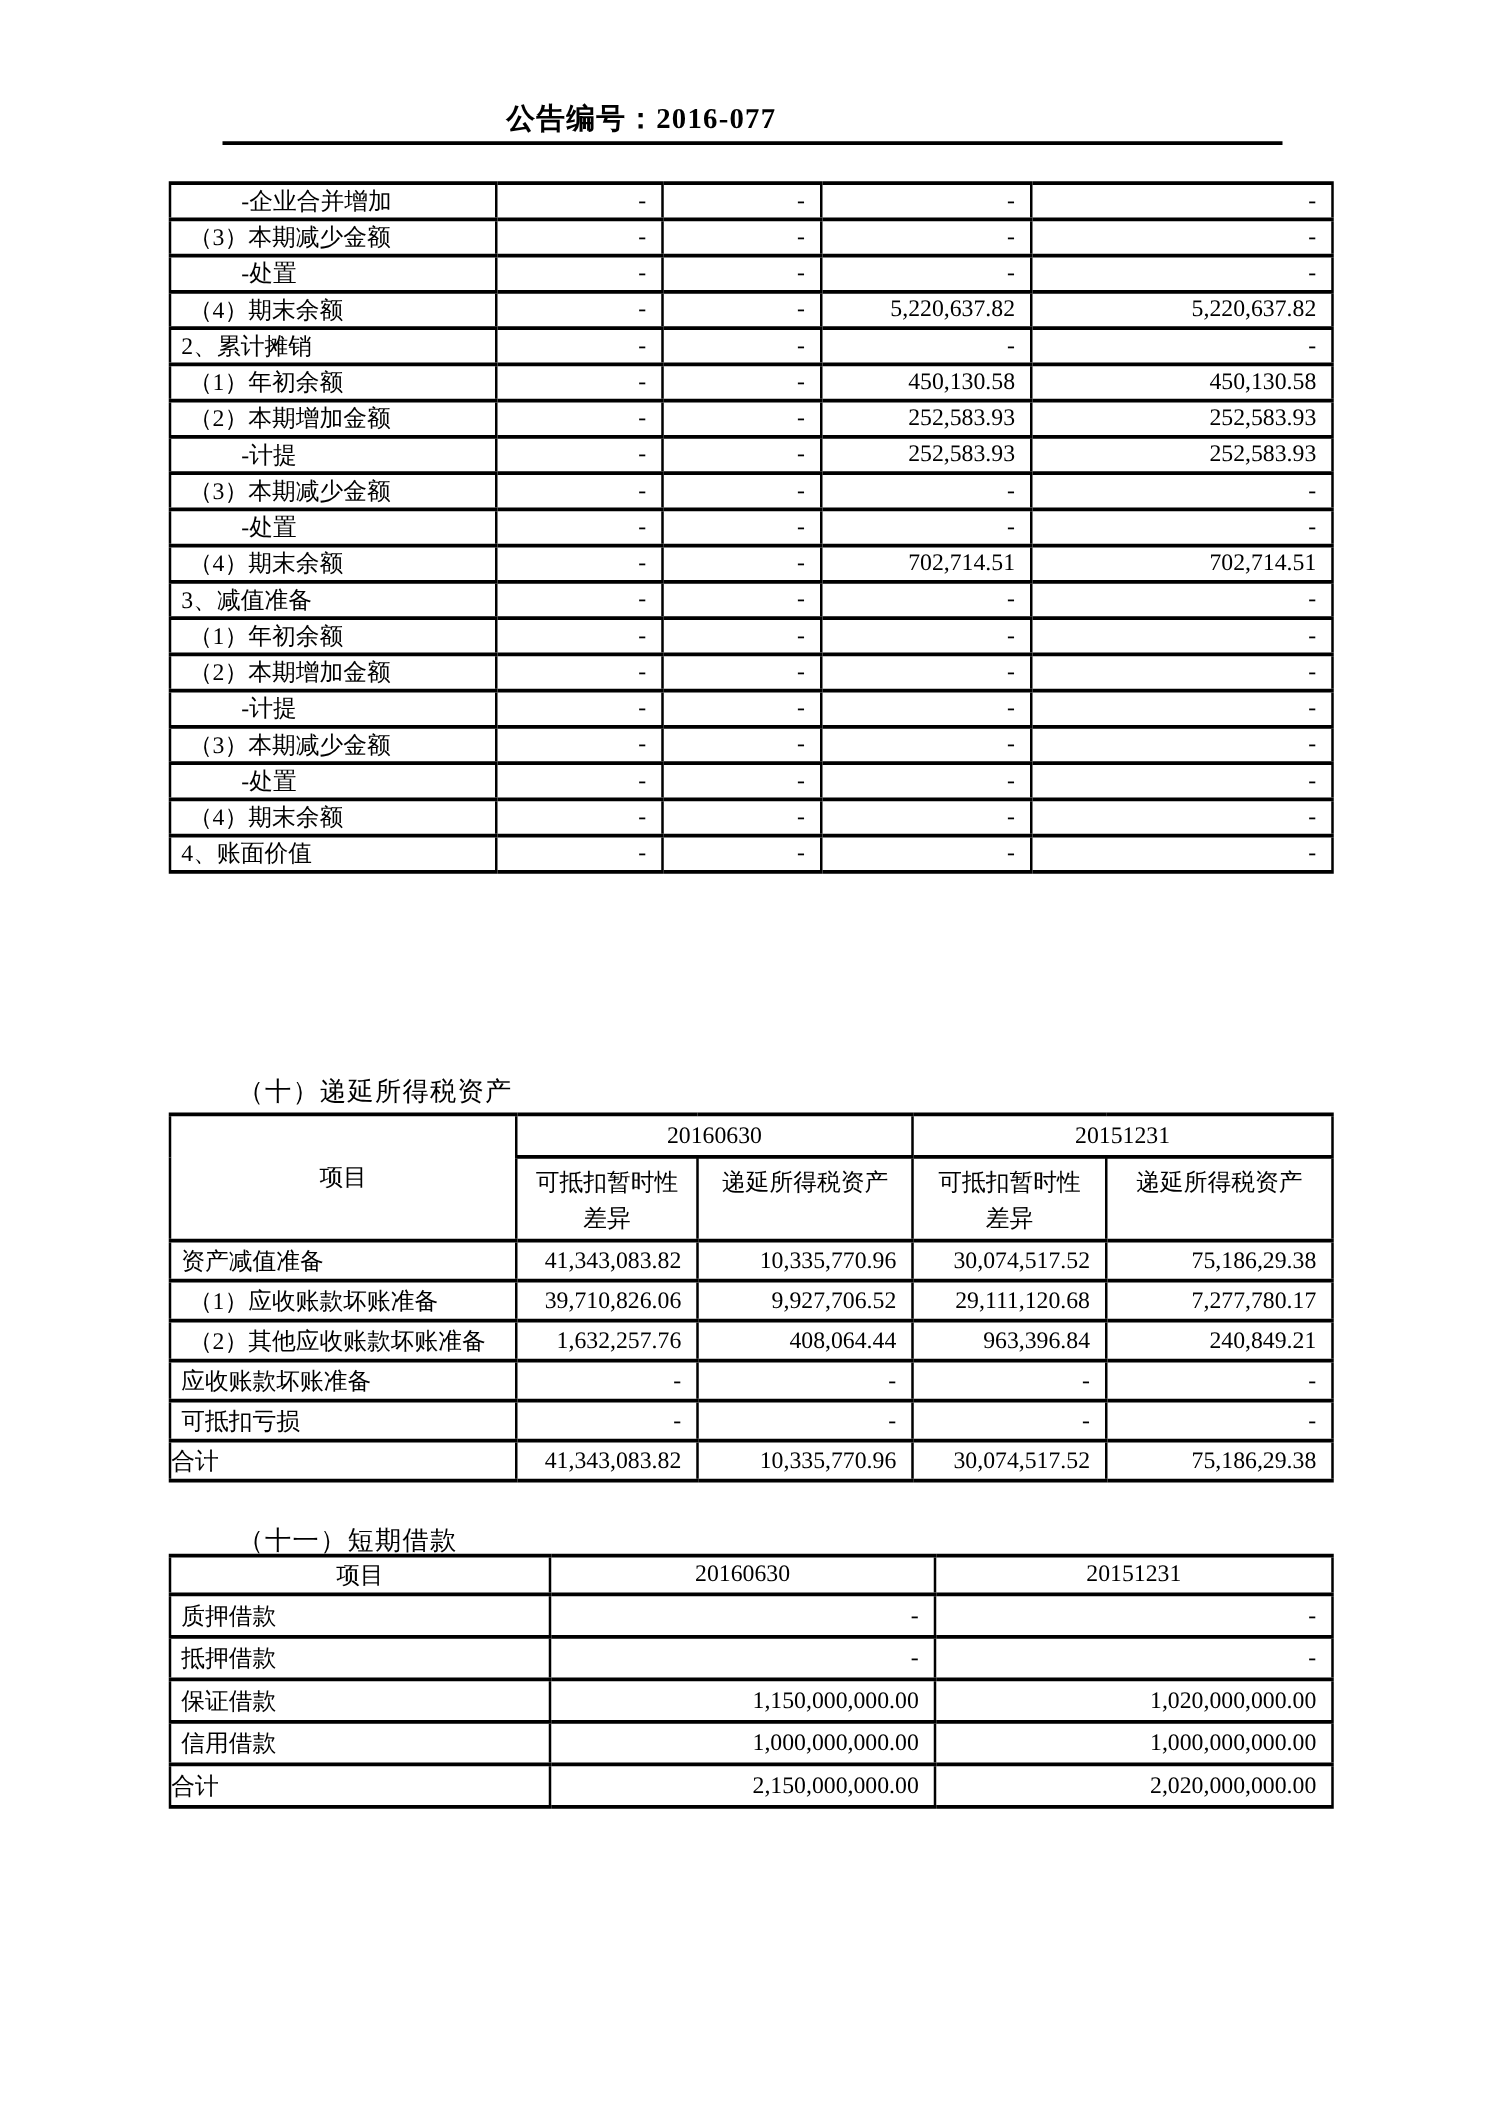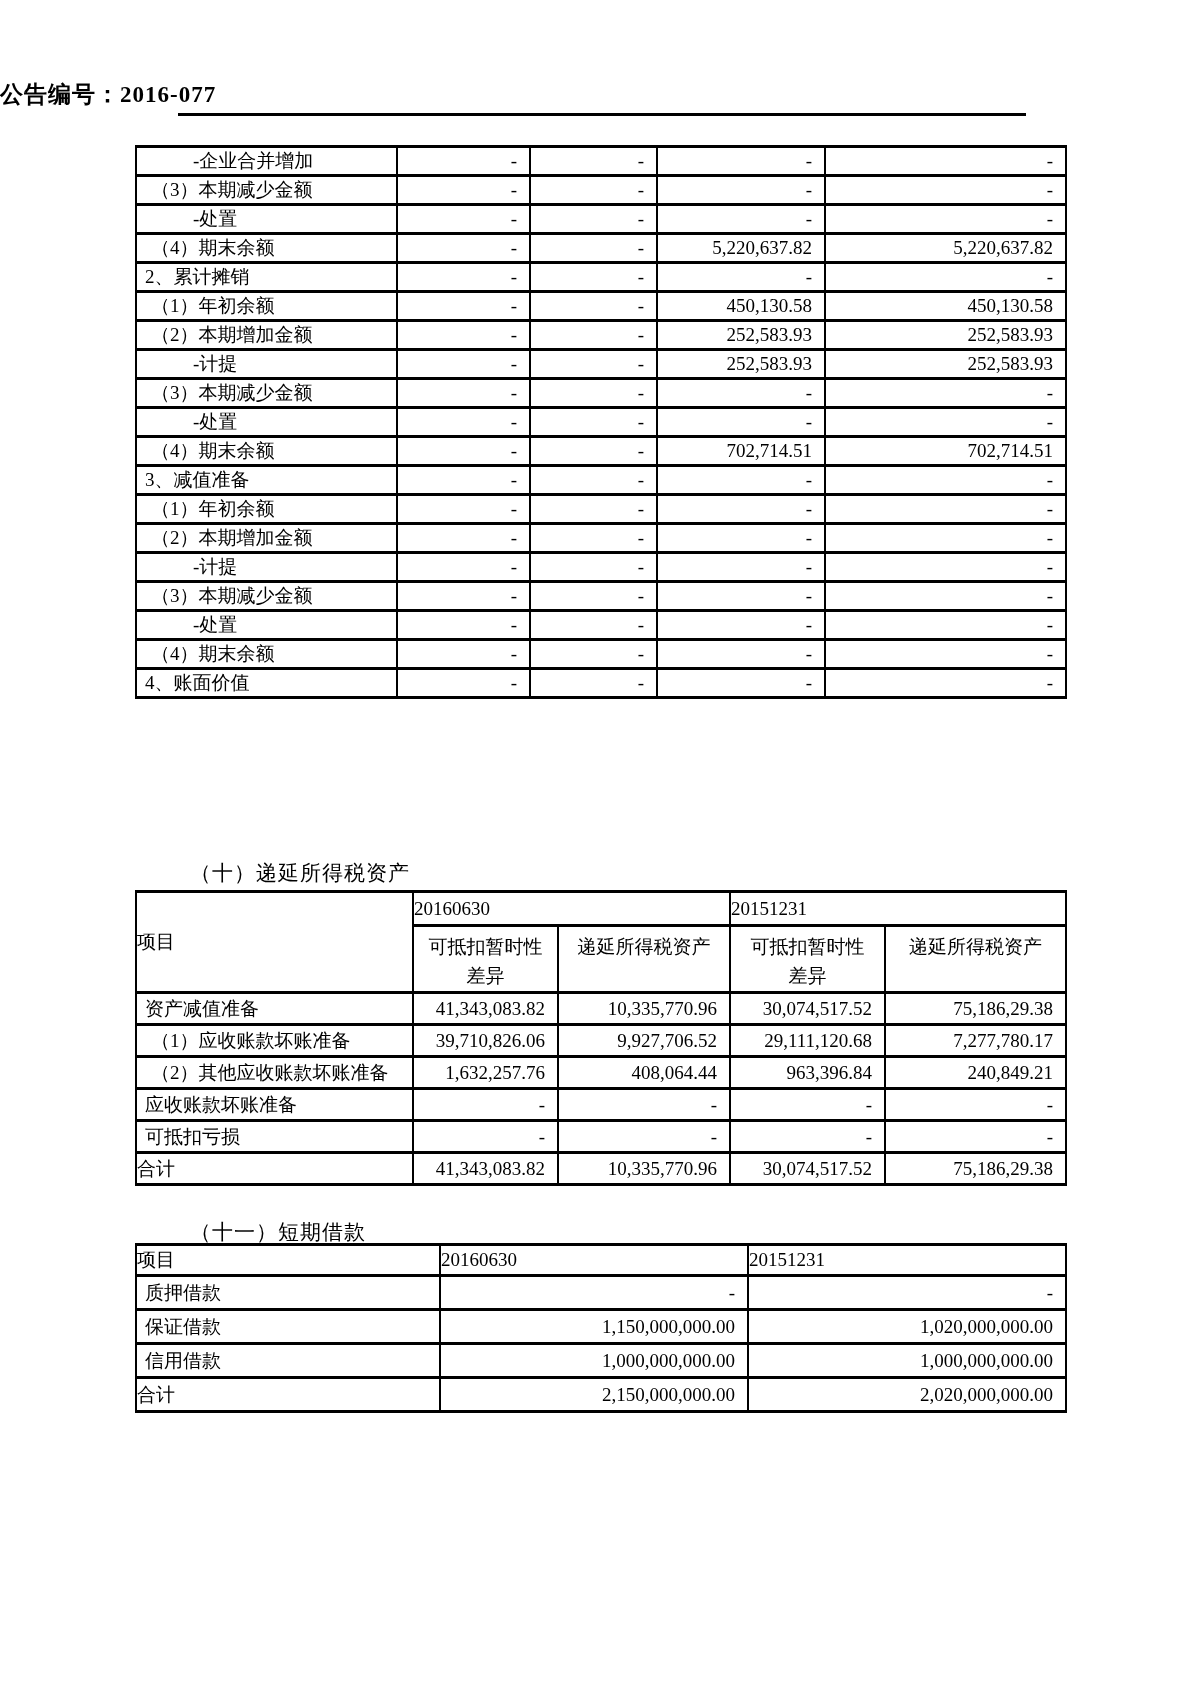--- a/index.html
+++ b/index.html
@@ -1,34 +1,34 @@
 <!DOCTYPE html>
 <html><head>
 <meta charset="utf-8">
 <style>
   html,body{margin:0;padding:0;background:#e8e8e8}
   .page{position:relative;width:1200px;height:1696px;background:#ffffff;margin:0 auto;
         font-family:"Liberation Serif","DejaVu Serif",serif;color:#000;overflow:hidden}
-  .ann{position:absolute;top:79px;left:0;width:1026px;text-align:left;
+  .ann{position:absolute;top:79px;left:0;width:1026px;text-align:center;
        font-size:23px;font-weight:bold;letter-spacing:1px;white-space:nowrap}
   .rule{position:absolute;left:178px;top:113px;width:848px;height:3px;background:#000}
   table.doc{border-collapse:collapse;table-layout:fixed;position:absolute;left:135px;width:930px;background:#fff}
   table.doc td{border:2px solid #000;border-top-width:3px;border-bottom-width:3px;
        font-size:19px;white-space:nowrap;overflow:hidden;padding:0;vertical-align:middle}
   .t1{top:145px}
   .t1 tr{height:22px}
   .t2{top:890px}
   .t3{top:1243px}
   .lb{text-align:left}
   .i0{padding-left:8px !important}
   .i1{padding-left:14px !important}
   .i2{padding-left:56px !important}
   .num{text-align:right;padding-right:12px !important}
   .ctr{text-align:left}
-  .hdr{text-align:left}
+  .hdr{text-align:center}
   .sub{vertical-align:top !important;padding-top:5px !important;line-height:29px;text-align:center}
   .title{position:absolute;left:190px;font-size:21px;letter-spacing:1px;white-space:nowrap}
   .title10{top:859px}
   .title11{top:1218px}
 </style>
 </head>
 <body>
 
 <div class="page">
 
@@ -266,20 +266,25 @@
       <td class="hdr">项目</td>
       <td class="hdr">20160630</td>
       <td class="hdr">20151231</td>
     </tr>
     <tr style="height:34px">
           <td class="lb i0">质押借款</td>
           <td class="num">-</td>
           <td class="num">-</td>
         </tr>
     <tr style="height:34px">
+          <td class="lb i0">抵押借款</td>
+          <td class="num">-</td>
+          <td class="num">-</td>
+        </tr>
+    <tr style="height:34px">
           <td class="lb i0">保证借款</td>
           <td class="num">1,150,000,000.00</td>
           <td class="num">1,020,000,000.00</td>
         </tr>
     <tr style="height:34px">
           <td class="lb i0">信用借款</td>
           <td class="num">1,000,000,000.00</td>
           <td class="num">1,000,000,000.00</td>
         </tr>
     <tr style="height:34px">

